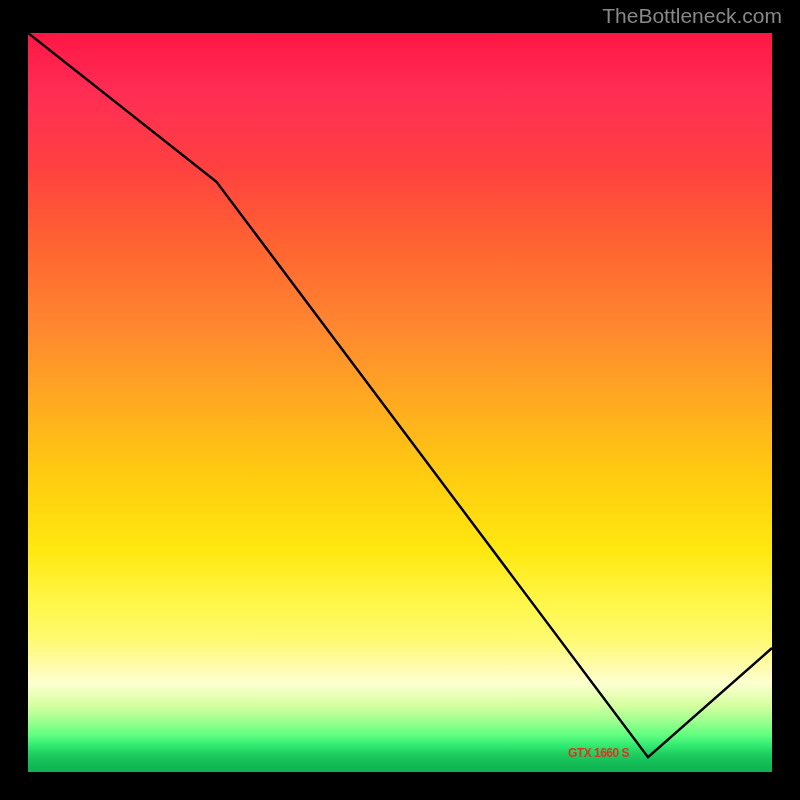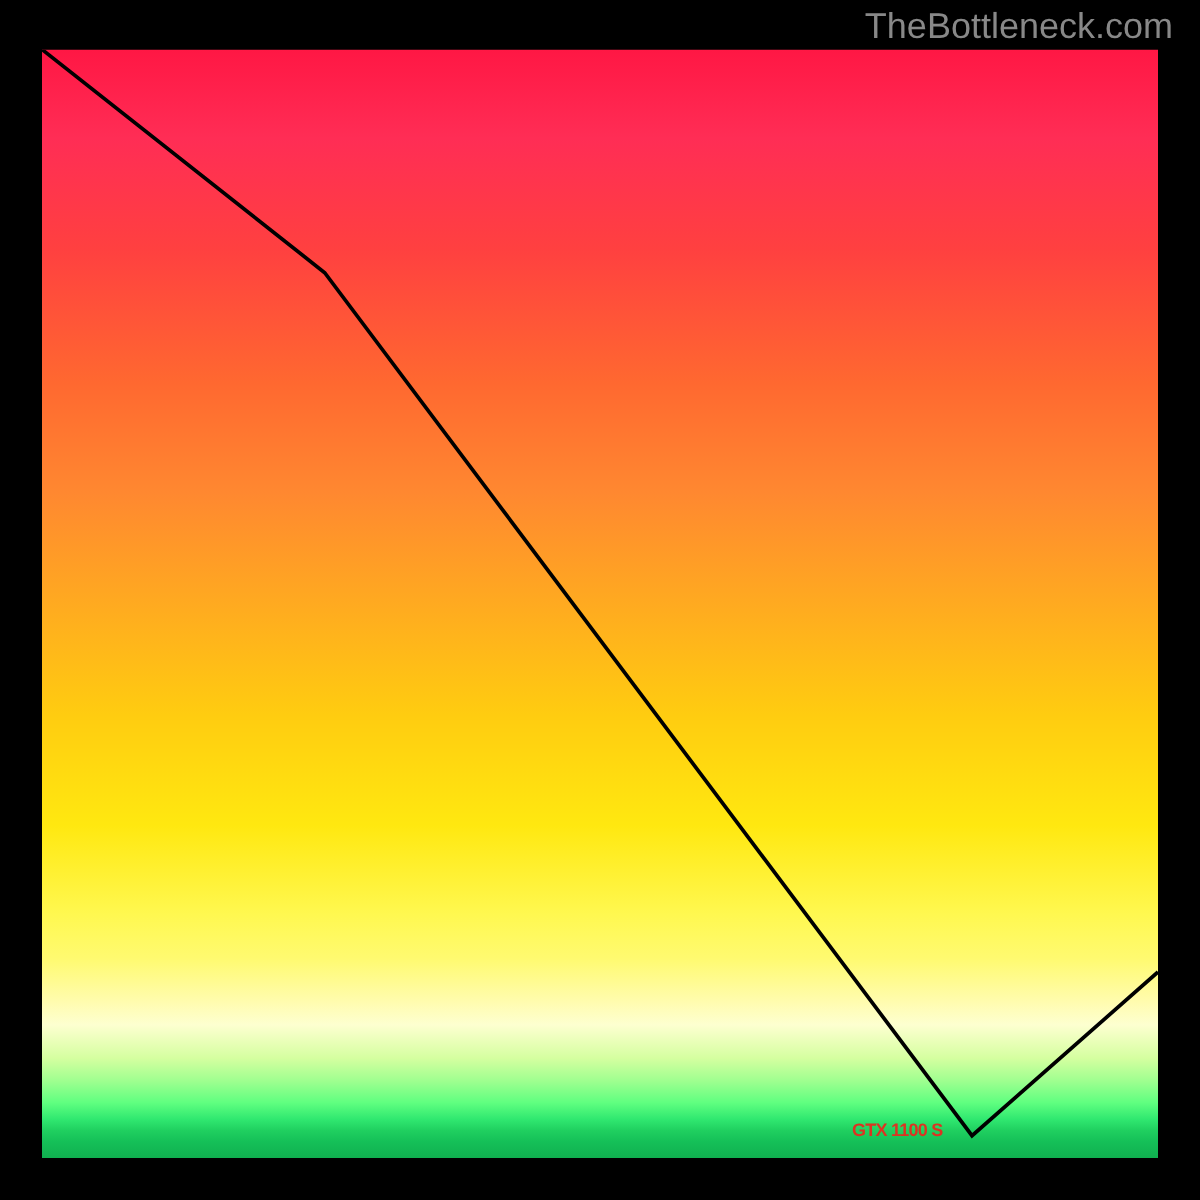--- a/index.html
+++ b/index.html
@@ -12,21 +12,21 @@
       height: 800px;
       background: #000;
       position: relative;
       font-family: Arial, sans-serif;
     }
     .attribution {
       position: absolute;
       top: 4px;
       right: 18px;
       color: #888;
-      font-size: 24px;
+      font-size: 21px;
       font-weight: normal;
       text-align: right;
     }
     .chart-area {
       position: absolute;
       left: 25px;
       top: 30px;
       width: 750px;
       height: 745px;
       border: 3px solid #000;
@@ -83,14 +83,14 @@
 </head>
 <body>
 
 <div class="attribution">TheBottleneck.com</div>
 
 <div class="chart-area">
   <div class="gradient-bg"></div>
   <svg class="curve-svg" viewBox="0 0 750 745" preserveAspectRatio="none">
     <path d="M 0 0 L 190 150 L 625 730 L 750 620" stroke="#000" stroke-width="2.5" fill="none"></path>
   </svg>
-  <div class="marker-text">GTX 1100 S</div>
+  <div class="marker-text">GTX 1660 S</div>
 </div>
 
 </body></html>

